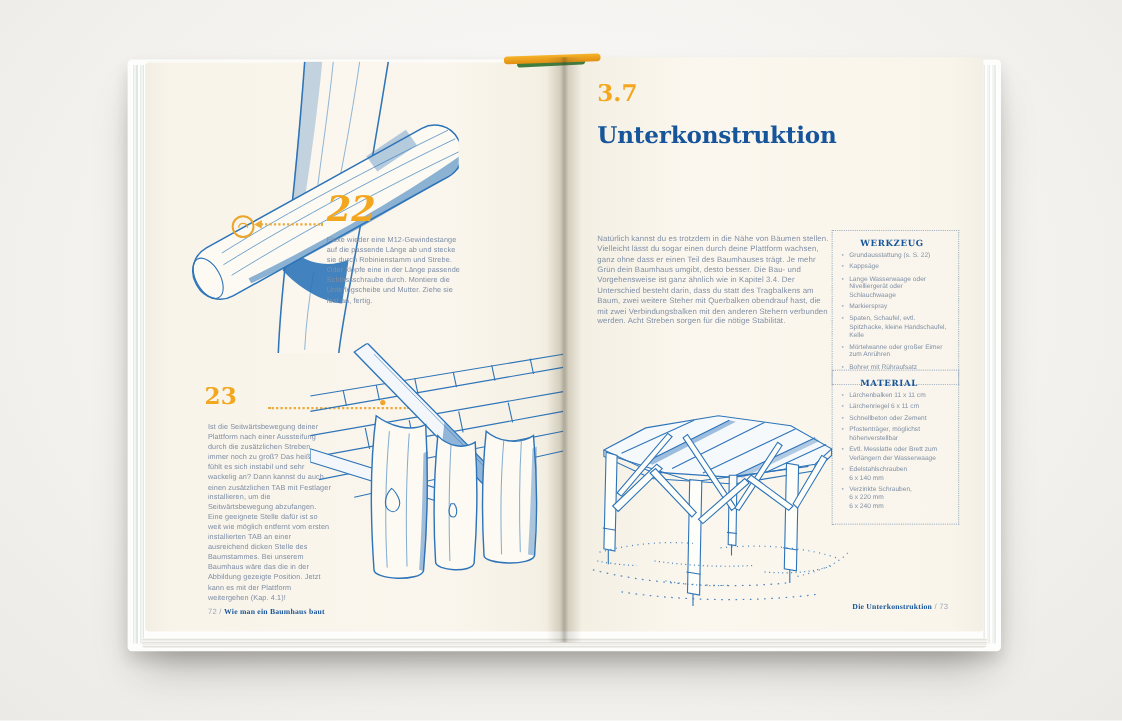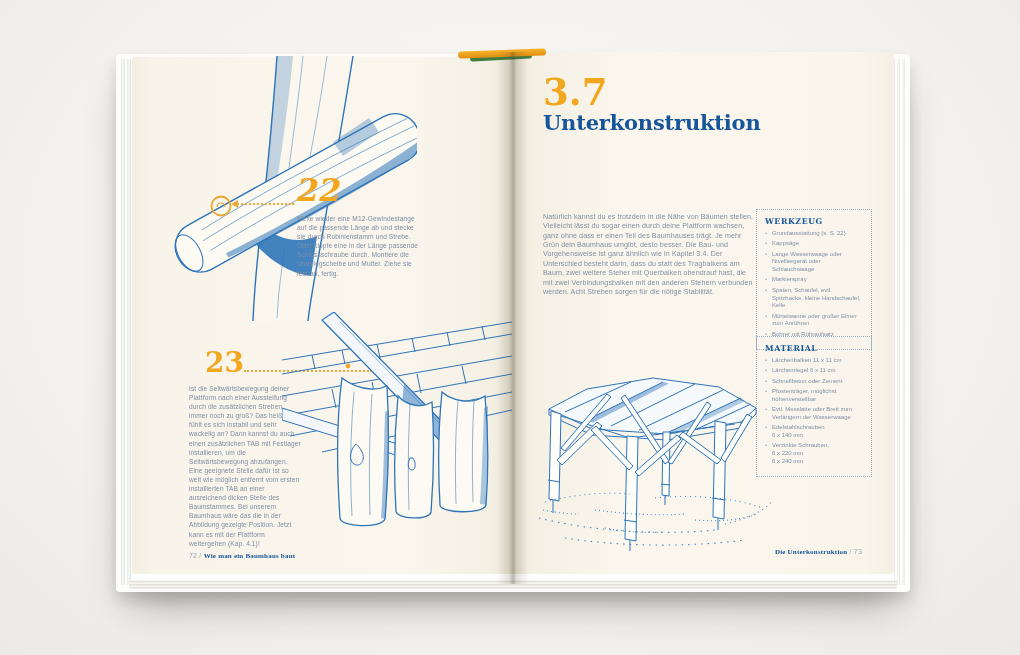--- a/index.html
+++ b/index.html
@@ -48,39 +48,39 @@
   .leader{border-top:2px dotted #EAAA3A;height:0;position:absolute;}
   .leader .arrow{position:absolute;left:-7px;top:-5px;width:0;height:0;border:4px solid transparent;border-right:7px solid #EAAA3A;}
   .steptext{
     position:absolute;font-size:6.6px;line-height:1.38;color:#7E8EA6;letter-spacing:.1px;
   }
   .footer{position:absolute;font-size:7px;letter-spacing:.2px;}
   .footer .muted{color:#97a5b6;}
   .footer .strong{font-family:Liberation Serif, serif;font-weight:700;color:#17559B;}
 
   
-  .sec-num{position:absolute;left:30px;top:22px;font-size:37px;}
+  .sec-num{position:absolute;left:30px;top:22px;font-size:21px;}
   .sec-title{
     position:absolute;left:30px;top:60px;width:330px;
     font-family:"DejaVu Serif", serif;font-weight:700;color:#17559B;font-size:21px;line-height:1.04;letter-spacing:-.2px;
   }
   .intro{
     position:absolute;left:30px;top:113px;width:305px;
     font-family:"DejaVu Serif", serif;font-weight:700;color:#17559B;font-size:8.8px;line-height:1.42;
   }
   .bodytext{
     position:absolute;left:30px;top:161px;width:212px;
     font-size:7.1px;line-height:1.32;color:#8090A6;letter-spacing:.1px;
   }
   .infobox{
     position:absolute;left:243px;width:116px;box-sizing:border-box;
     border:1px dotted #9FB0C2;padding:7px 7px 8px 8px;background:rgba(255,255,255,.08);
   }
   .infobox h3{
-    margin:0 0 4px 0;font-family:"DejaVu Serif", serif;font-weight:700;color:#17559B;font-size:7.8px;letter-spacing:.6px;
+    margin:0 0 4px 17px;font-family:"DejaVu Serif", serif;font-weight:700;color:#17559B;font-size:7.8px;letter-spacing:.6px;
   }
   .infobox ul{list-style:none;margin:0;padding:0;}
   .infobox li{
     position:relative;padding-left:7px;margin:0 0 2.5px 0;
     font-size:6px;line-height:1.3;color:#8090A6;white-space:pre-line;
   }
   .infobox li::before{content:"•";position:absolute;left:0;top:0;color:#9fb0c2;}
   .box-werkzeug{top:157px;}
   .box-material{top:284px;}
 
@@ -128,21 +128,21 @@
         </g>
       </svg>
     </div>
 
     <div class="leader" style="left:102px;top:147px;width:60px;">
         <span class="arrow"></span>
       </div>
     <div class="num" style="position:absolute;left:165px;top:118px;font-size:32px;font-style:italic;">22</div>
     <div class="steptext" style="left:165px;top:158px;width:126px;">Flexe wieder eine M12-Gewindestange auf die passende Länge ab und stecke sie durch Robinienstamm und Strebe. Oder klopfe eine in der Länge passende Schlossschraube durch. Montiere die Unterlegscheibe und Mutter. Ziehe sie fest an, fertig.</div>
 
-    <div class="num" style="position:absolute;left:73px;top:293px;font-size:28px;">23</div>
+    <div class="num" style="position:absolute;left:54px;top:293px;font-size:21px;">23</div>
     <div class="leader" style="left:112px;top:314px;width:128px;"></div>
     <div class="steptext" style="left:57px;top:328px;width:112px;">Ist die Seitwärtsbewegung deiner Plattform nach einer Aussteifung durch die zusätzlichen Streben immer noch zu groß? Das heißt, fühlt es sich instabil und sehr wackelig an? Dann kannst du auch einen zusätzlichen TAB mit Festlager installieren, um die Seitwärtsbewegung abzufangen. Eine geeignete Stelle dafür ist so weit wie möglich entfernt vom ersten installierten TAB an einer ausreichend dicken Stelle des Baumstammes. Bei unserem Baumhaus wäre das die in der Abbildung gezeigte Position. Jetzt kann es mit der Plattform weitergehen (Kap. 4.1)!</div>
 
     <div class="illo" style="left:150px;top:256px;width:230px;height:228px;">
       <svg viewBox="0 0 230 228">
         <g stroke="#2E74B8" fill="none" stroke-width="1">
           <path d="M0,48 L230,10"></path>
             <path d="M0,62 L230,22"></path>
             <path d="M0,84 L230,44"></path>
           <path d="M0,104 L230,62"></path>

